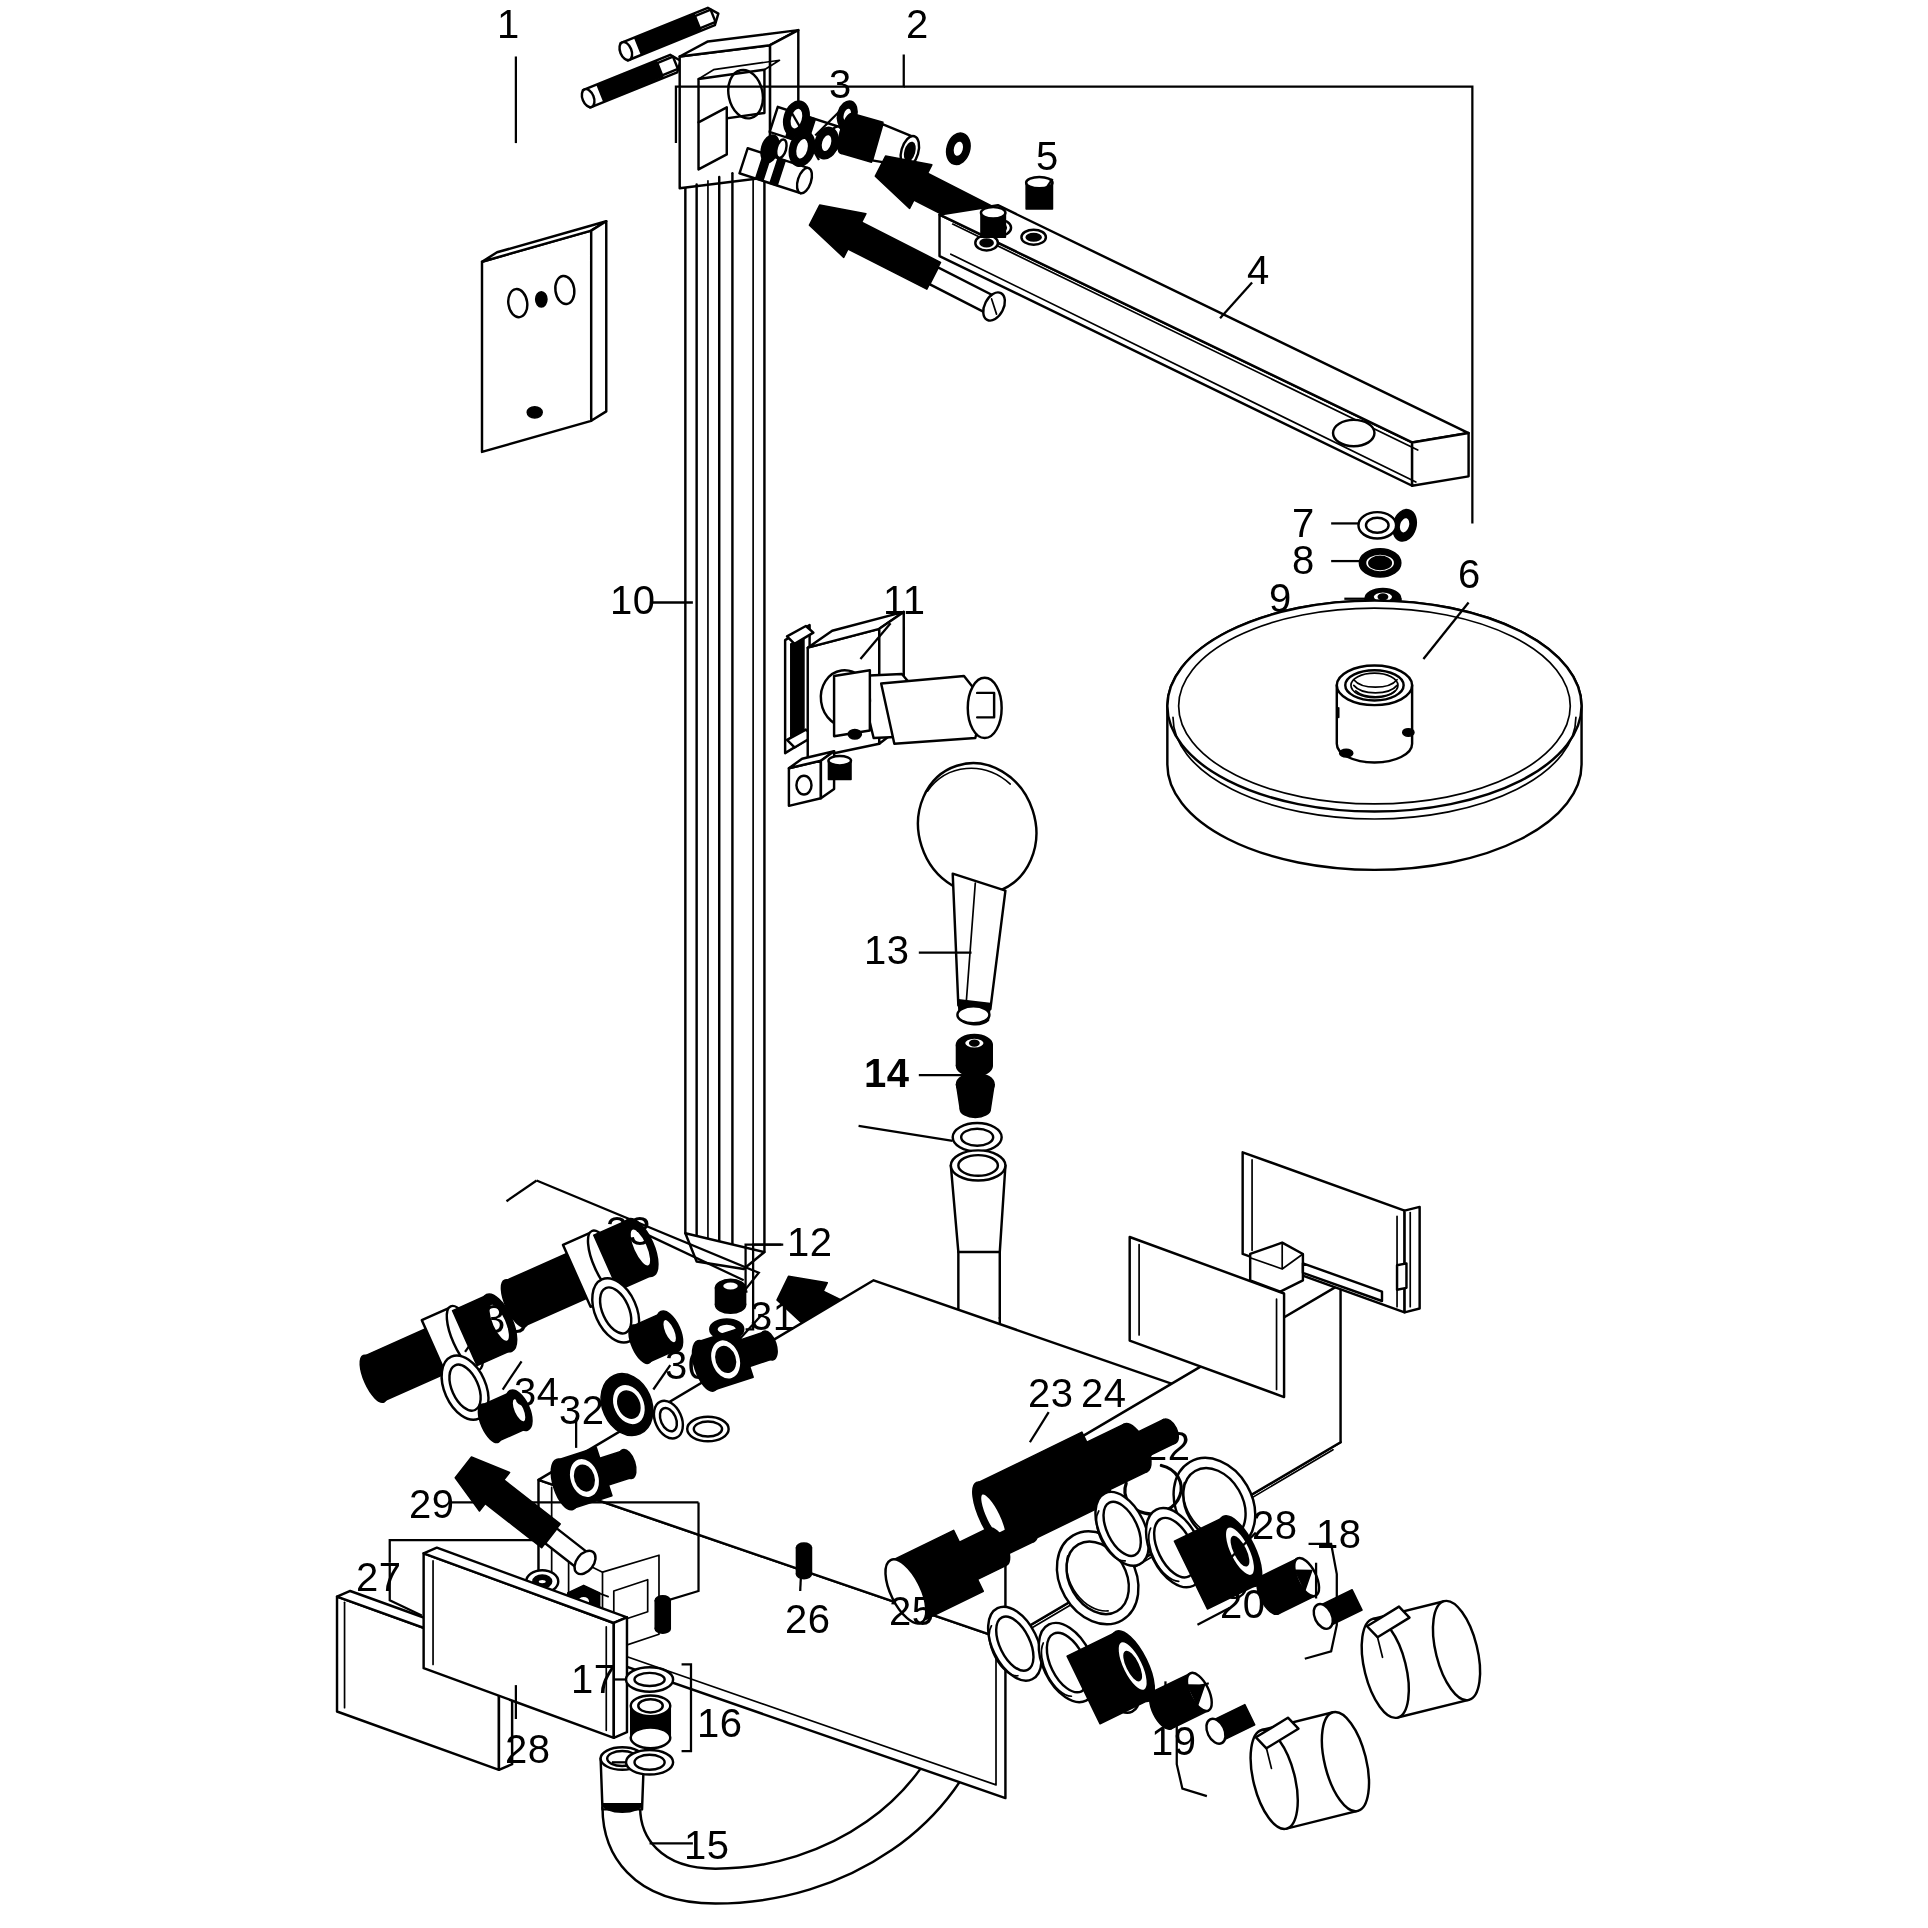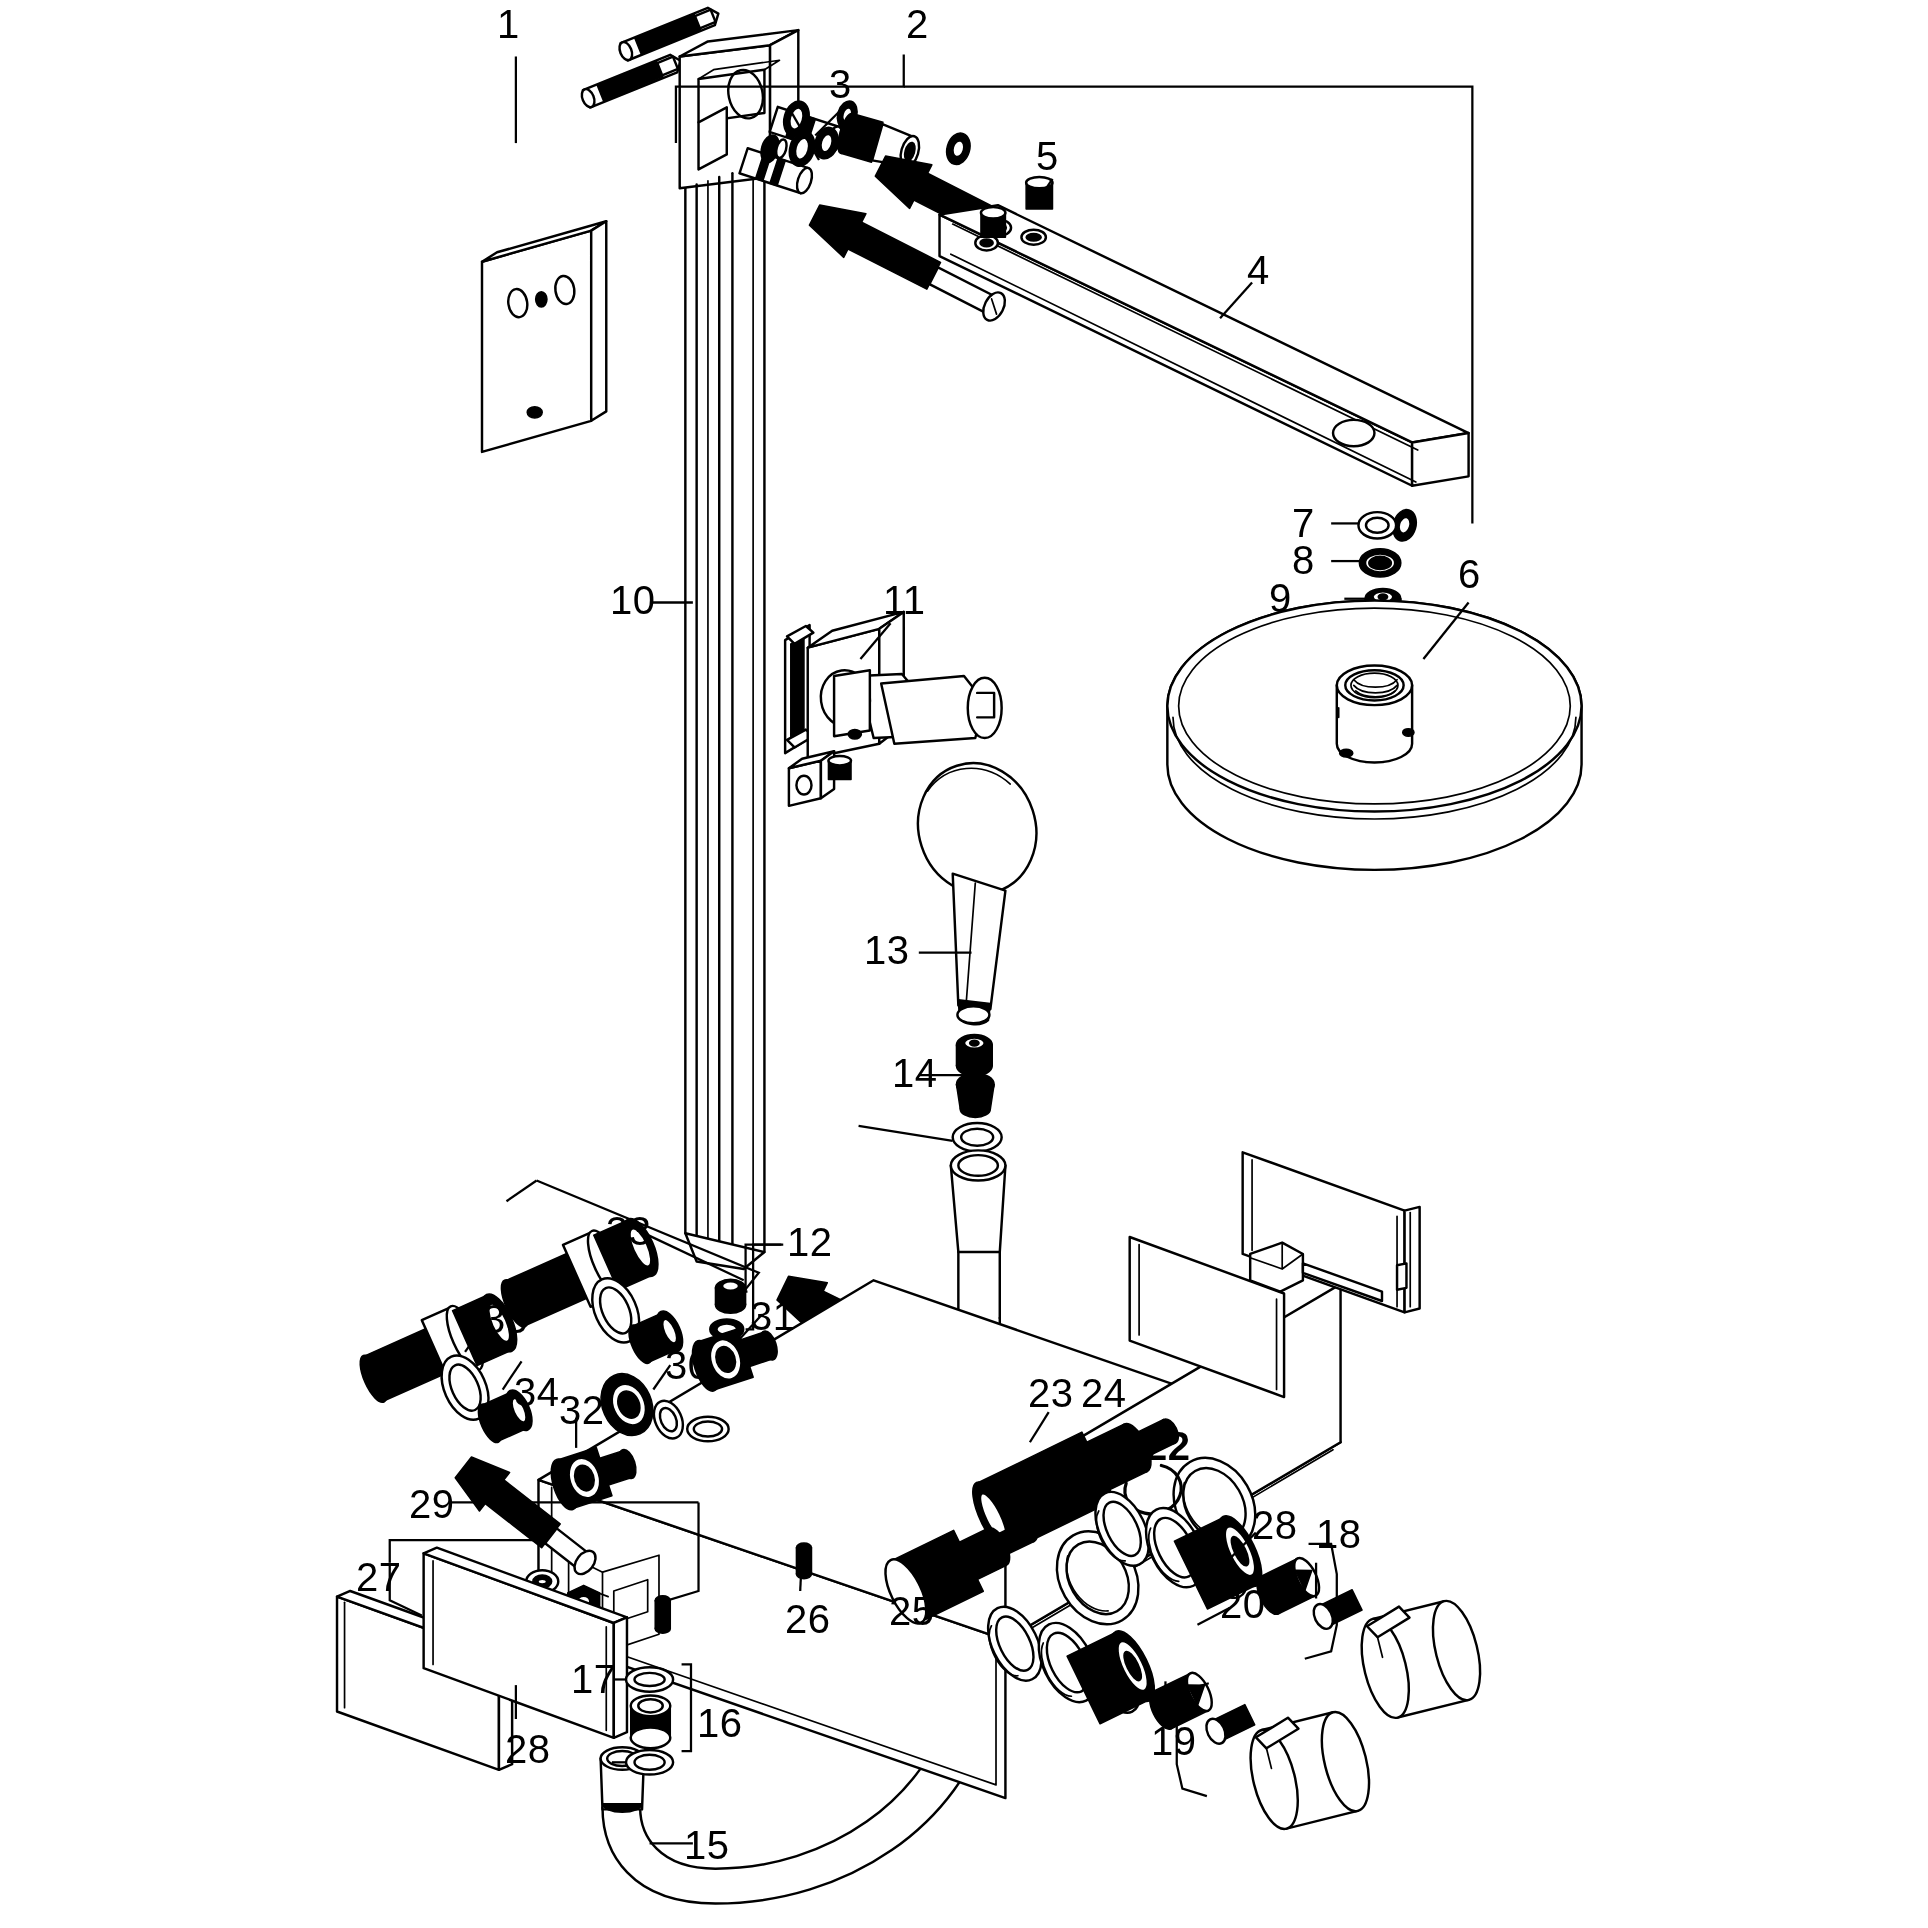--- a/index.html
+++ b/index.html
@@ -639,29 +639,29 @@
   <div class="callout-label" style="left:1247px; top:250px;">4</div>
   <div class="callout-label" style="left:1036px; top:136px;">5</div>
   <div class="callout-label" style="left:1458px; top:554px;">6</div>
   <div class="callout-label" style="left:1292px; top:503px;">7</div>
   <div class="callout-label" style="left:1292px; top:540px;">8</div>
   <div class="callout-label" style="left:1269px; top:578px;">9</div>
   <div class="callout-label" style="left:610px; top:580px;">10</div>
   <div class="callout-label" style="left:883px; top:580px;">11</div>
   <div class="callout-label" style="left:787px; top:1222px;">12</div>
   <div class="callout-label" style="left:864px; top:930px;">13</div>
-  <div class="callout-label" style="left:892px; top:1053px;">14</div>
+  <div class="callout-label" style="left:864px; top:1053px;font-weight:bold;">14</div>
   <div class="callout-label" style="left:684px; top:1825px;text-align:center;">15</div>
   <div class="callout-label" style="left:697px; top:1684px;margin-top:19px;">16</div>
   <div class="callout-label" style="left:571px; top:1659px;">17</div>
   <div class="callout-label" style="left:1316px; top:1514px;text-align:right;">18</div>
   <div class="callout-label" style="left:1151px; top:1721px;">19</div>
   <div class="callout-label" style="left:1220px; top:1584px;">20</div>
   <div class="callout-label" style="left:1252px; top:1505px;">28</div>
-  <div class="callout-label" style="left:1145px; top:1426px;font-weight:bold;">22</div>
+  <div class="callout-label" style="left:1145px; top:1426px;">22</div>
   <div class="callout-label" style="left:1028px; top:1373px;">23</div>
   <div class="callout-label" style="left:1081px; top:1373px;">24</div>
   <div class="callout-label" style="left:889px; top:1591px;">25</div>
   <div class="callout-label" style="left:785px; top:1599px;">26</div>
   <div class="callout-label" style="left:356px; top:1557px;">27</div>
   <div class="callout-label" style="left:505px; top:1729px;">28</div>
   <div class="callout-label" style="left:409px; top:1484px;">29</div>
   <div class="callout-label" style="left:665px; top:1345px;">30</div>
   <div class="callout-label" style="left:750px; top:1296px;">31</div>
   <div class="callout-label" style="left:559px; top:1390px;">32</div>

